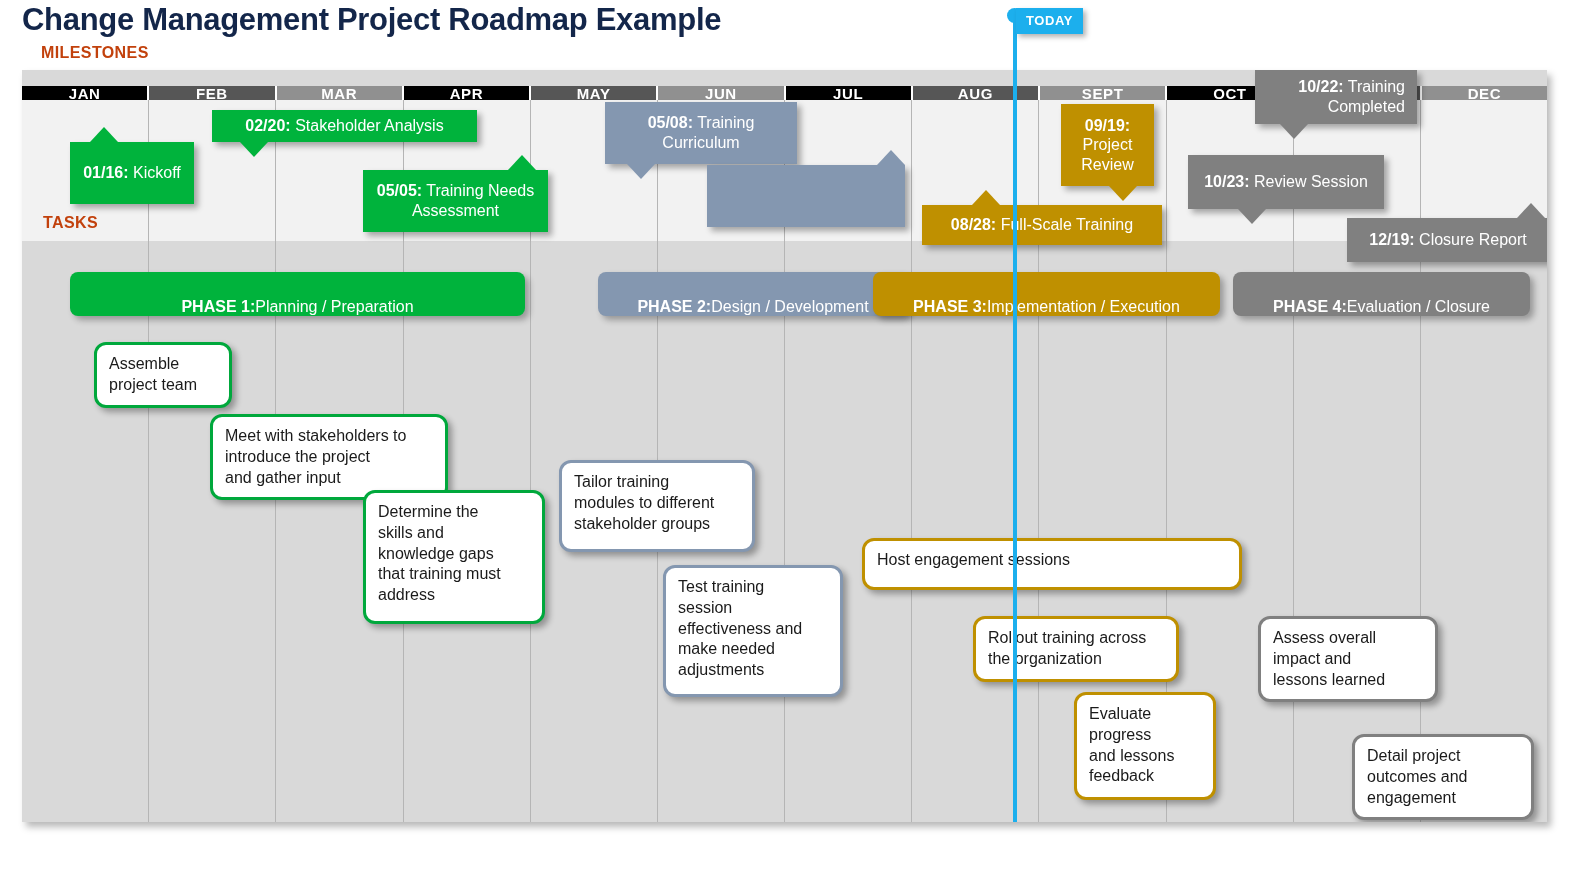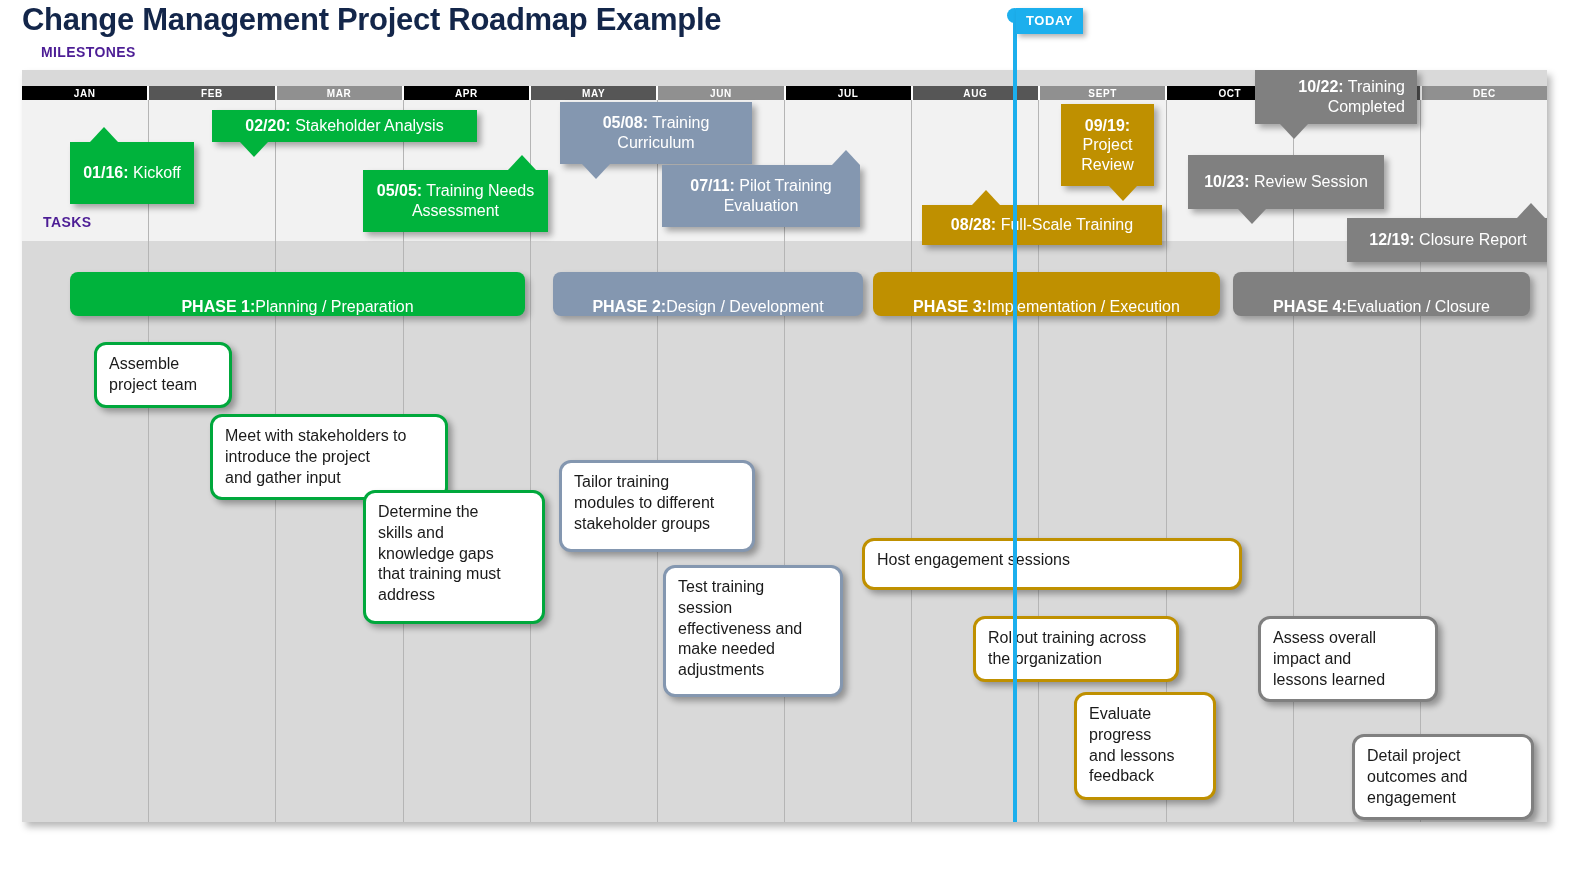--- a/index.html
+++ b/index.html
@@ -13,22 +13,22 @@
 
   
   #title{
     position:absolute; left:22px; top:2px;
     font-size:31px; font-weight:bold; letter-spacing:-0.3px;
     color:#13264a;
     white-space:nowrap;
   }
   .section-label{
     position:absolute;
-    font-size:14px; font-weight:bold; letter-spacing:0.4px;
-    color:#4c1d95;
+    font-size:16px; font-weight:bold; letter-spacing:0.4px;
+    color:#c2410c;
     padding-left:8px;
   }
   #lbl-milestones{ left:33px; top:44px; }
   #lbl-tasks{ left:35px; top:214px; z-index:6;}
 
   
   #chart{
     position:absolute; left:22px; top:70px;
     width:1525px; height:752px;
     box-shadow:4px 5px 7px rgba(0,0,0,.28);
@@ -37,21 +37,21 @@
   }
   
   #months{
     position:absolute; left:0; top:0; width:100%; height:30px;
     display:flex;
     z-index:4;
   }
   .mcell{
     flex:1 1 0;
     display:flex;align-items:center;justify-content:center;
-    color:#ffffff;font-size:10px;font-weight:bold;letter-spacing:0.6px;
+    color:#ffffff;font-size:15px;font-weight:bold;letter-spacing:0.6px;
     border-right:2px solid #ffffff;
     box-sizing:border-box;
     margin-top:16px;
   }
   .mcell:last-child{border-right:none;}
   .m-black{background:#000000;}
   .m-dark{background:#565656;}
   .m-mid{background:#909090;}
 
   
@@ -103,21 +103,21 @@
     line-height:1.22;
     font-size:16px;
   }
   .ms b{font-weight:bold;}
   .ms .pt{
     position:absolute;width:0;height:0;
     border-left:14px solid transparent;
     border-right:14px solid transparent;
   }
   .green{background:#00b33c;}
-  .bluegray{background:#8497b0;}
+  .bluegray{background:#8497b0;margin-left:45px;}
   .gold{background:#bf9000;}
   .gray{background:#808080;}
 
   .pt-up{ top:-15px; }
   .pt-down{ bottom:-15px; }
   .green .pt-up{ border-bottom:15px solid #00b33c;}
   .green .pt-down{ border-top:15px solid #00b33c;}
   .bluegray .pt-up{ border-bottom:15px solid #8497b0;}
   .bluegray .pt-down{ border-top:15px solid #8497b0;}
   .gold .pt-up{ border-bottom:15px solid #bf9000;}
@@ -227,21 +227,20 @@
       </div>
       <div class="ms green" style="left: 341px; top: 100px; width: 185px; height: 62px;">
         <div><b>05/05:</b><span> Training Needs Assessment</span></div>
         <span class="pt pt-up" style="left: 145px;"></span>
       </div>
       <div class="ms bluegray" style="left: 538px; top: 32px; width: 192px; height: 62px;">
         <div><b>05/08:</b><span> Training Curriculum</span></div>
         <span class="pt pt-down" style="left: 22px;"></span>
       </div>
       <div class="ms bluegray" style="left: 640px; top: 95px; width: 198px; height: 62px;">
-        <div><b>07/11:</b><span> Pilot Training Evaluation</span></div>
         <span class="pt pt-up" style="left: 170px;"></span>
       </div>
       <div class="ms gold" style="left: 900px; top: 135px; width: 240px; height: 40px;">
         <div><b>08/28:</b><span> Full-Scale Training</span></div>
         <span class="pt pt-up" style="left: 50px;"></span>
       </div>
       <div class="ms gold" style="left: 1039px; top: 34px; width: 93px; height: 82px;">
         <div><b>09/19:</b><span> Project Review</span></div>
         <span class="pt pt-down" style="left: 48px;"></span>
       </div>

